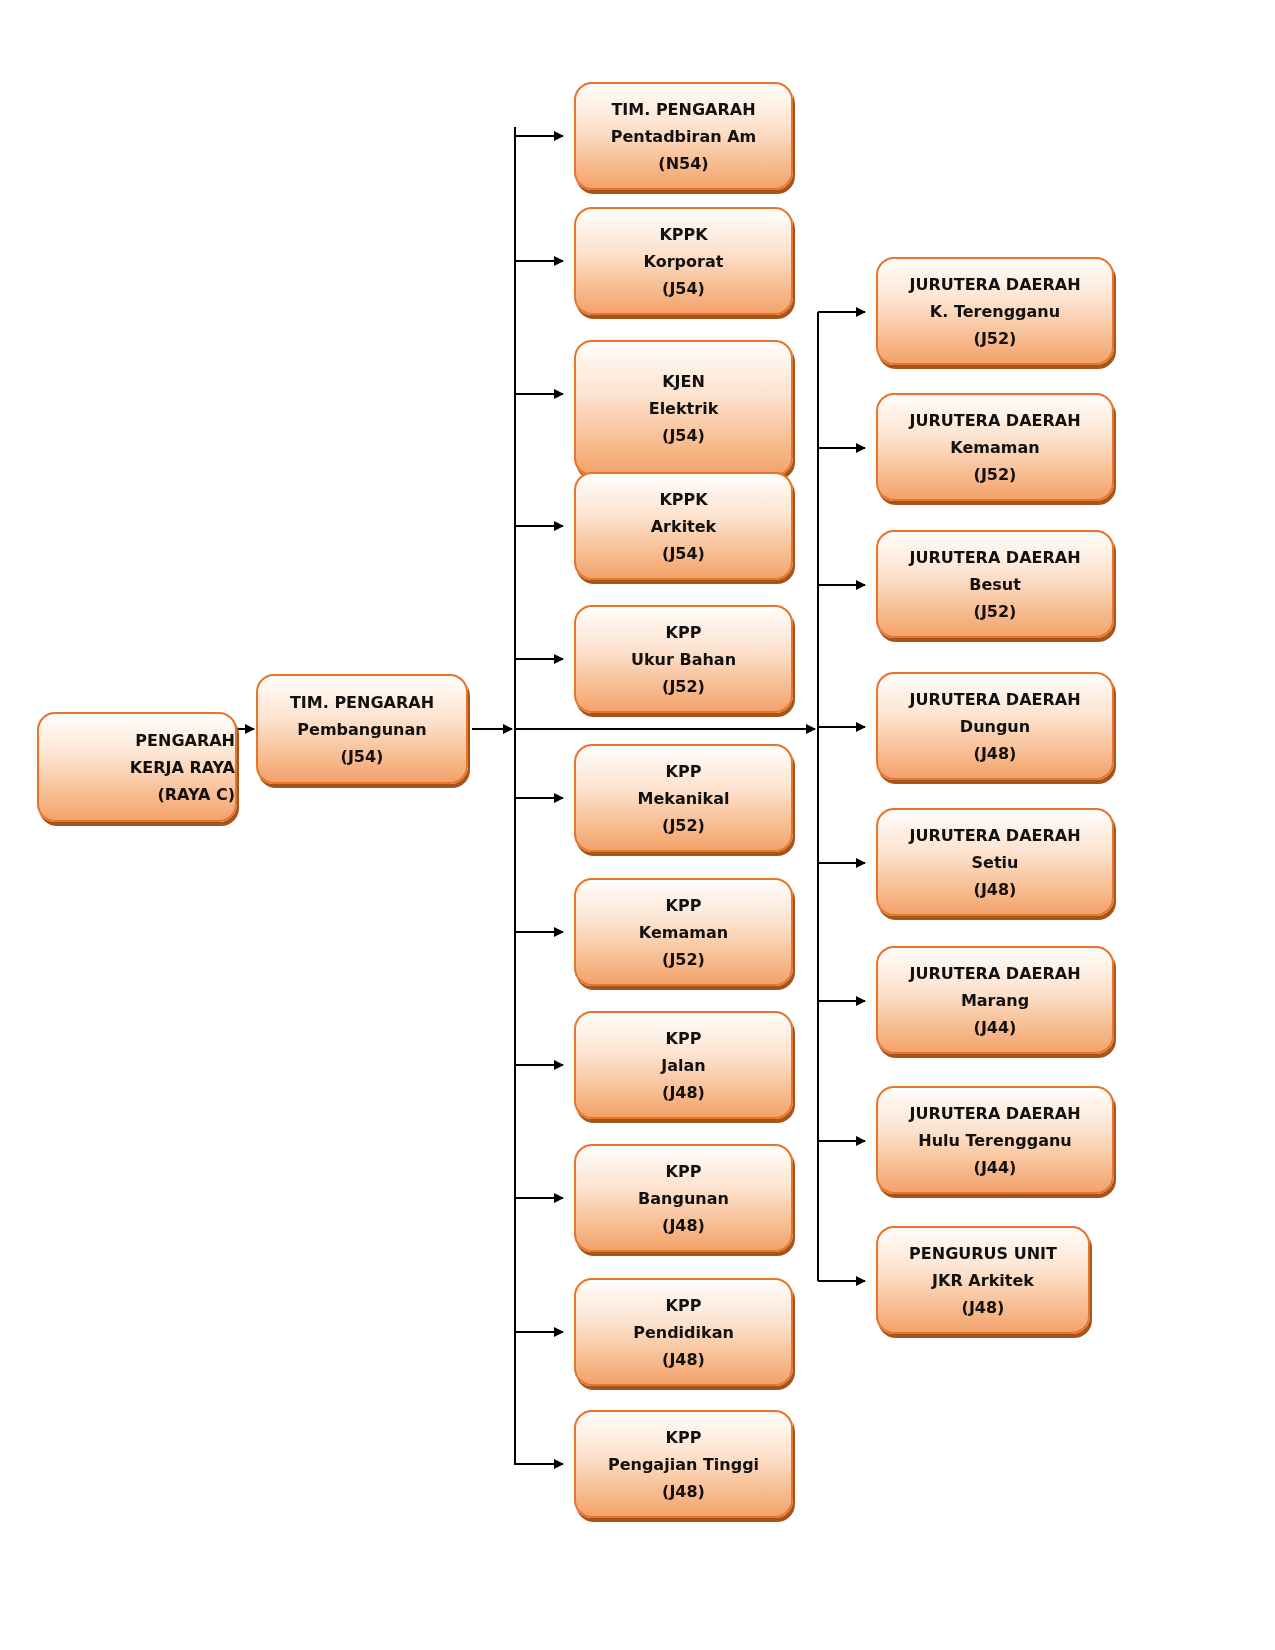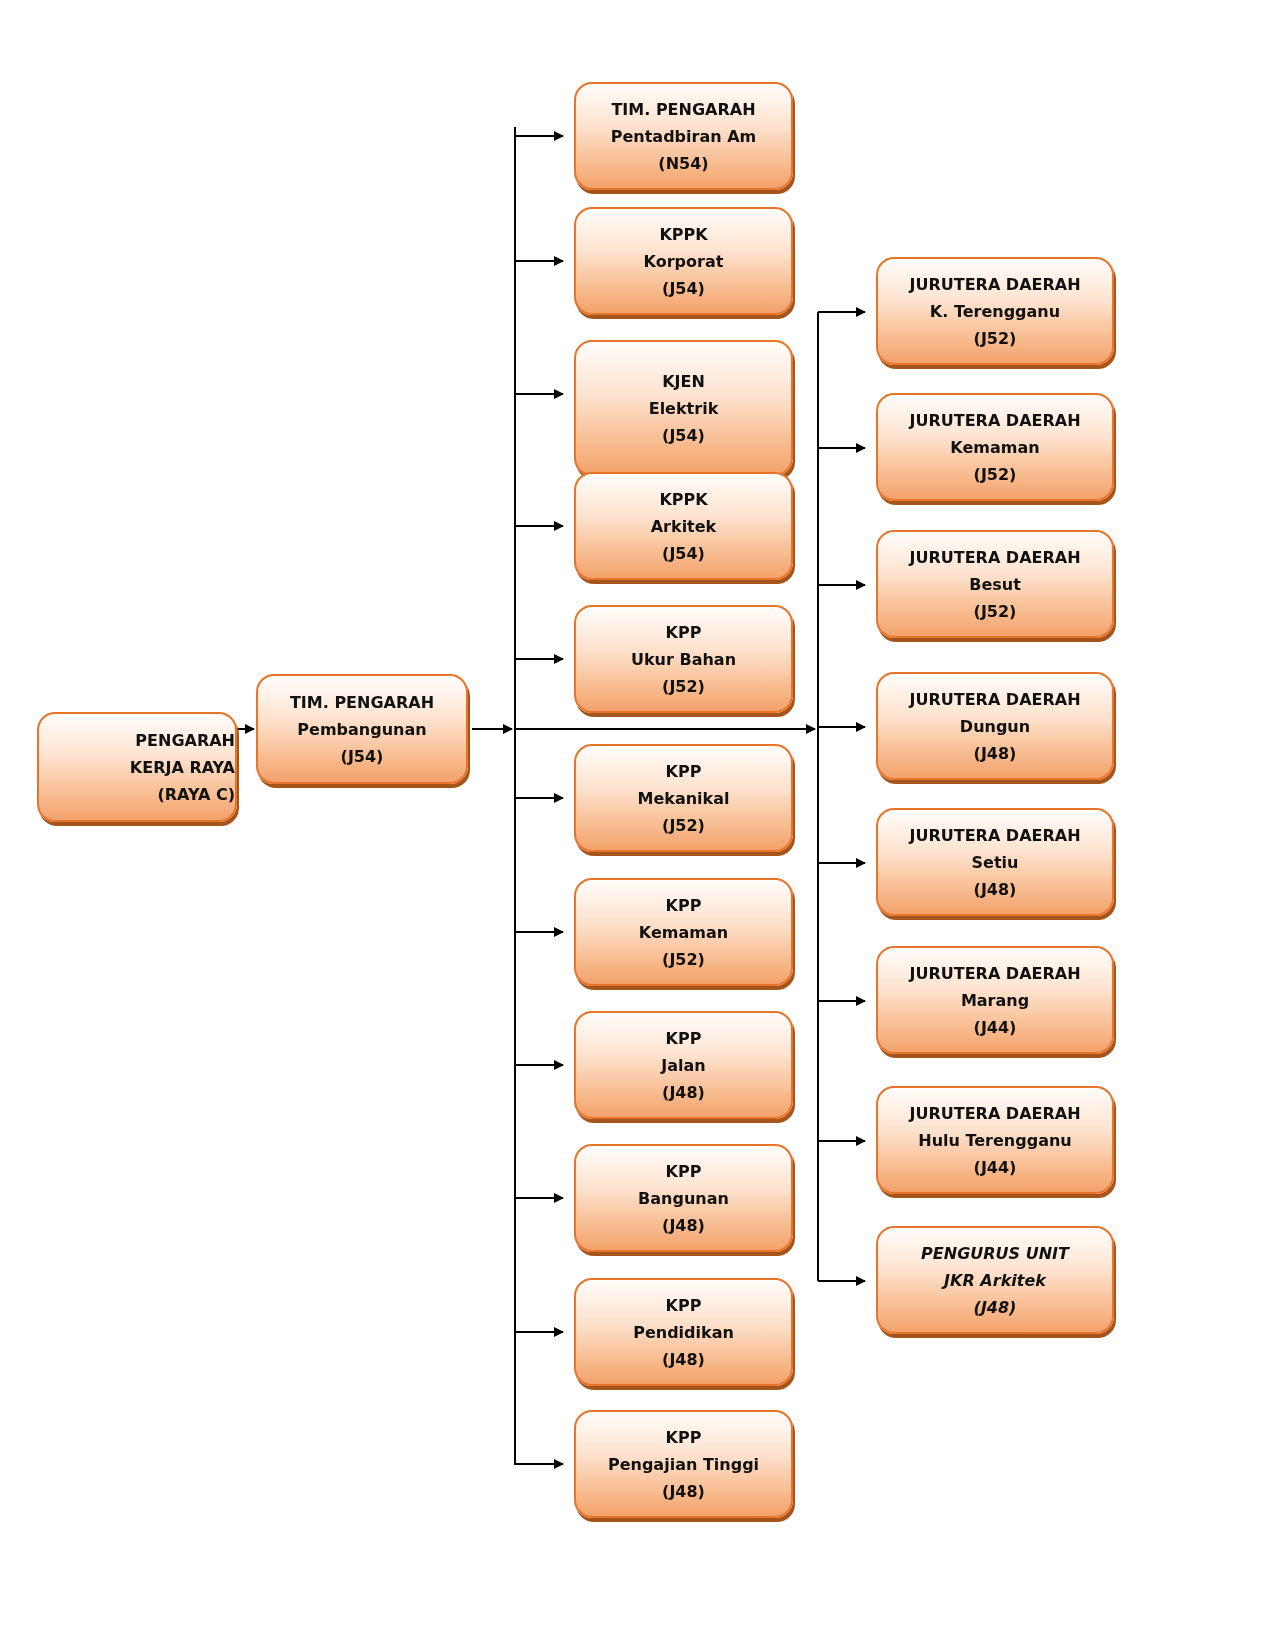--- a/index.html
+++ b/index.html
@@ -153,18 +153,18 @@
     <div class="box" style="left: 876px; top: 946px; width: 238px; height: 108px;">
       <span>JURUTERA DAERAH</span>
       <span>Marang</span>
       <span>(J44)</span>
     </div>
     <div class="box" style="left: 876px; top: 1086px; width: 238px; height: 108px;">
       <span>JURUTERA DAERAH</span>
       <span>Hulu Terengganu</span>
       <span>(J44)</span>
     </div>
-    <div class="box" style="left: 876px; top: 1226px; width: 238px; height: 108px; font-style: italic;">
+    <div class="box" style="left: 876px; top: 1226px; width: 214px; height: 108px;">
       <span>PENGURUS UNIT</span>
       <span>JKR Arkitek</span>
       <span>(J48)</span>
     </div>
   </div>
 
 </body></html>

